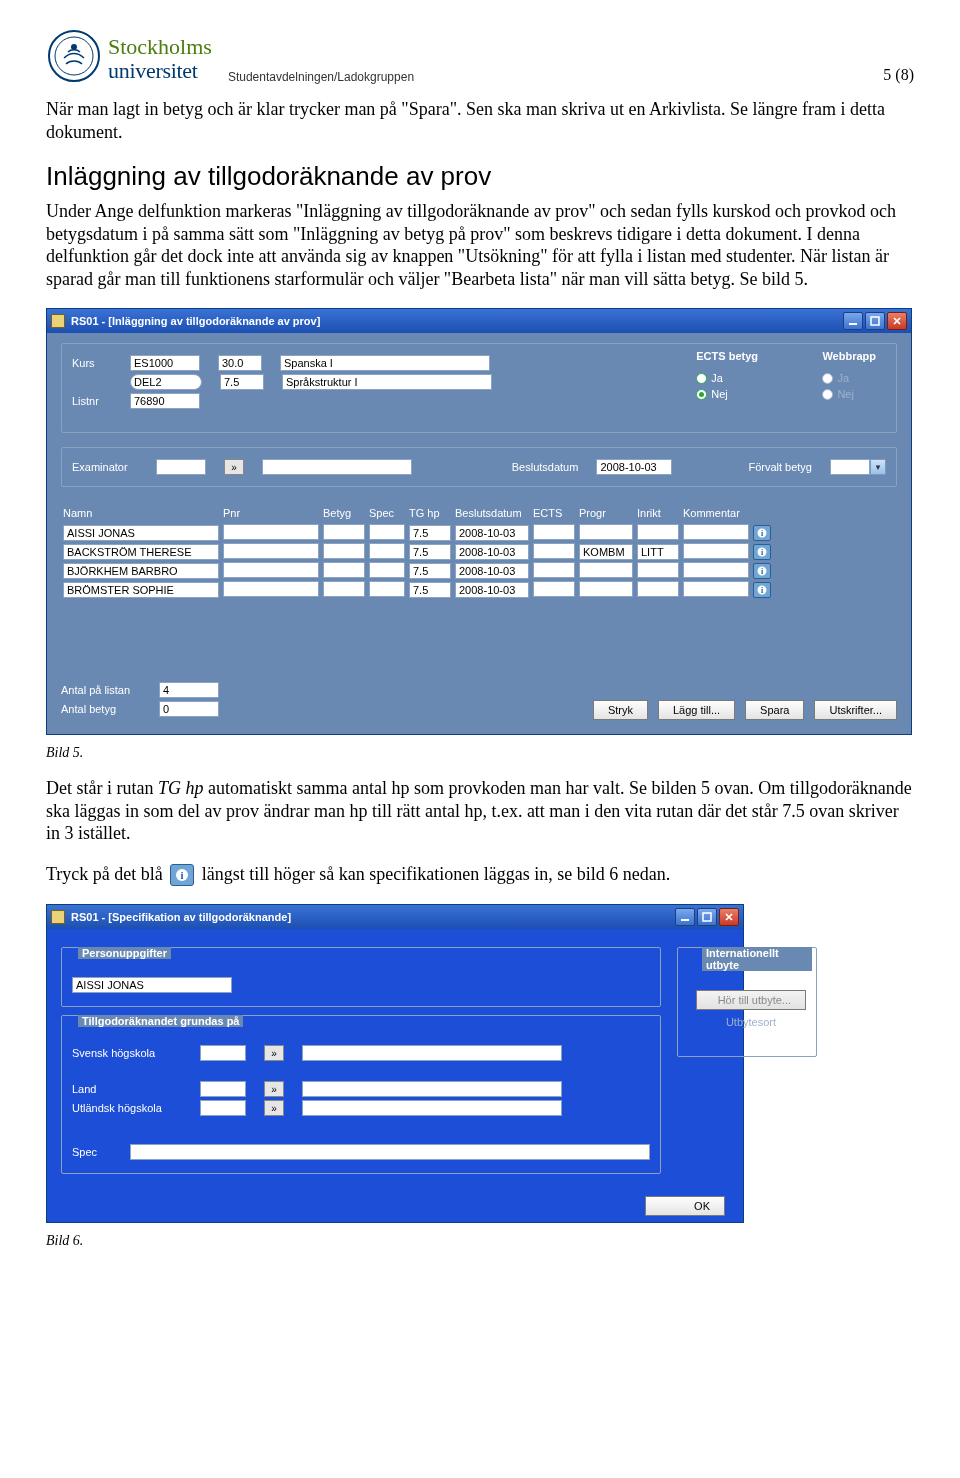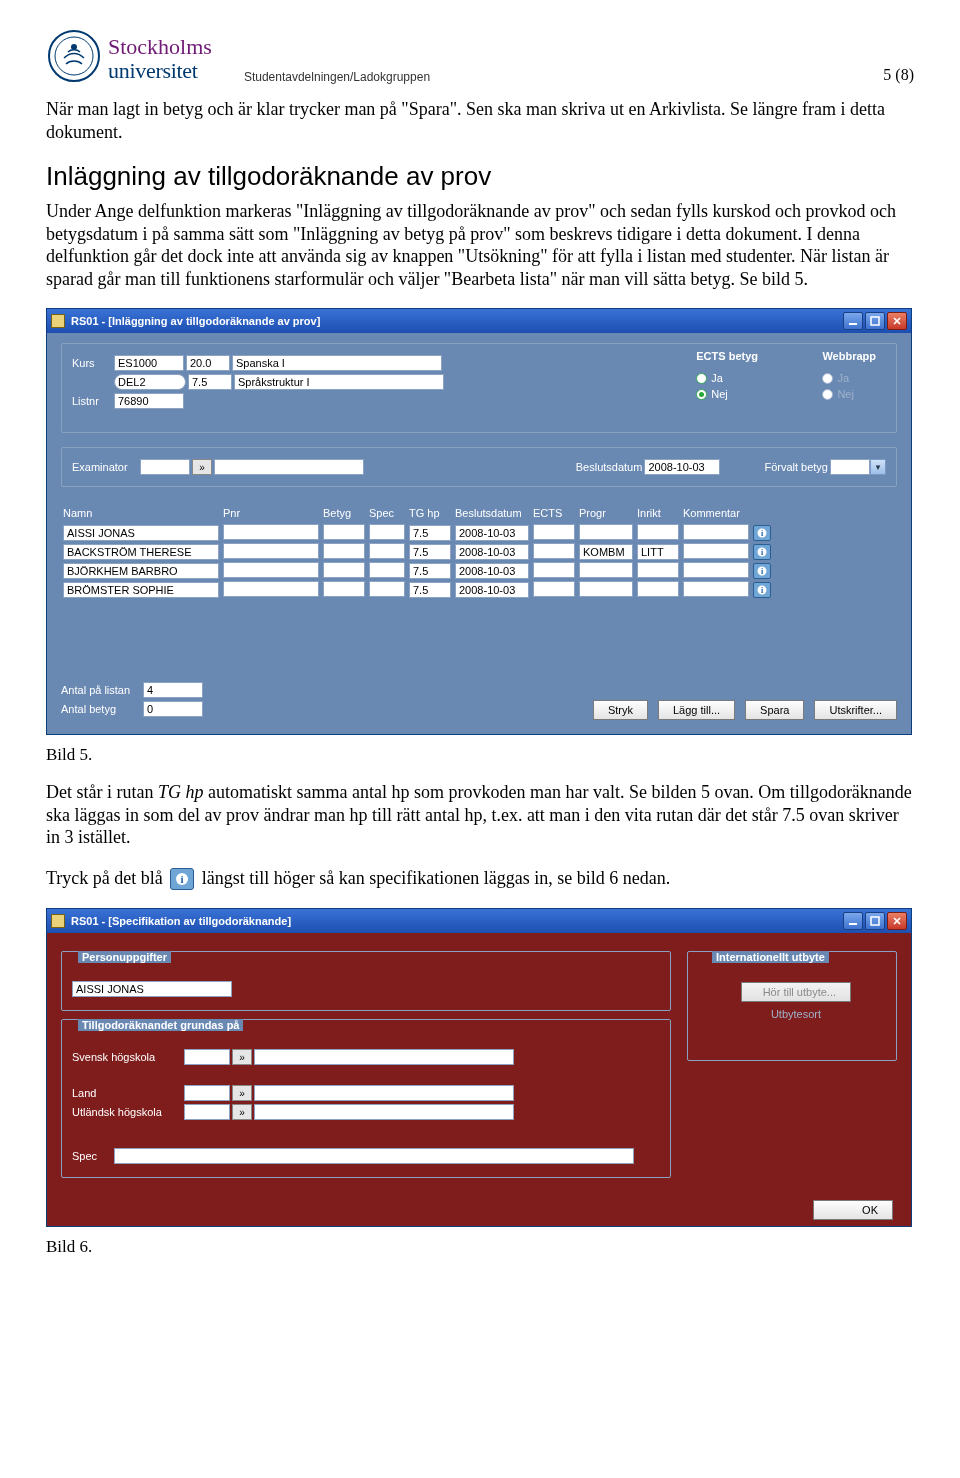--- a/index.html
+++ b/index.html
@@ -1,41 +1,41 @@
 <!DOCTYPE html>
 <html><head>
 <meta charset="utf-8">
 <style>
   * { box-sizing: border-box; margin: 0; padding: 0; }
   body { width: 960px; font-family: "Times New Roman", serif; font-size: 16px; color: #000; background: #fff; padding: 20px 46px 30px 46px; }
   .header-row { display: flex; align-items: flex-end; justify-content: space-between; margin-bottom: 14px; }
   .brand { display: flex; align-items: flex-end; gap: 6px; }
   .logo-svg { display: block; }
-  .brand-text { font-family: Georgia, serif; font-size: 22px; font-weight: normal; line-height: 1; color: #701a75; margin-top: 16px; }
+  .brand-text { font-family: Georgia, serif; font-size: 22px; font-weight: normal; line-height: 1; color: #4d7c0f; margin-top: 16px; }
   .brand-sub { font-size: 22px; letter-spacing: -0.3px; color:#003a70;}
-  .dept { font-family: Arial, sans-serif; font-size: 12px; color: #333; margin-left: 26px; }
+  .dept { font-family: Arial, sans-serif; font-size: 12px; color: #333; margin-left: 10px; }
   .pagenum { font-family: "Times New Roman", serif; font-size: 16px; margin-left: auto; }
   p.body { font-family: "Times New Roman", serif; font-size: 18px; line-height: 1.25; margin: 8px 0 18px 0; }
   h2.section { font-family: "Verdana", Arial, sans-serif; font-weight: normal; font-size: 26px; margin: 10px 0 6px 0; }
-  .figcap { font-family: "Times New Roman", serif; font-size: 17px; margin: 10px 0 16px 0; }
+  .figcap { font-family: "Times New Roman", serif; font-size: 14px; margin: 10px 0 16px 0; font-style: italic; }
   .italic { font-style: italic; }
   .inline-icon { display: inline-flex; align-items: center; justify-content: center; width: 24px; height: 22px; background: #6fa6d6; border: 1px solid #2b5f93; border-radius: 3px; vertical-align: middle; margin: 0 3px; }
   .inline-icon svg { display: block; }
 
   
   .win { width: 866px; border: 1px solid #0b3e7b; font-family: Tahoma, Arial, sans-serif; font-size: 11px; color: #fff; background: #6a89b2; }
   .titlebar { height: 24px; background: linear-gradient(#3a72d6,#1c4fb0); display: flex; align-items: center; padding: 0 4px; gap: 6px; }
   .titlebar .appicon { width: 14px; height: 14px; background: #e9d27a; border:1px solid #7a6210;}
   .titlebar .title-text { font-size: 11px; font-weight: bold; color: #fff; flex: 1; }
   .winbtns { display: flex; gap: 2px; }
   .winbtn { width: 20px; height: 18px; background: linear-gradient(#7aa8ec,#3d72cf); border: 1px solid #1a3f82; border-radius: 2px; display:flex;align-items:center;justify-content:center;color:#fff;}
   .winbtn.close { background: linear-gradient(#e98065,#c9392a); border-color:#7a1c12;}
   .win-inner { padding: 10px 14px 14px 14px; }
   .group { border: 1px solid #8aa2c1; border-radius: 2px; padding: 8px 10px; margin-bottom: 14px; position: relative; }
-  .row { display: flex; align-items: center; gap: 2px; margin: 3px 0; }
+  .row { display: flex; align-items: center; gap: 18px; margin: 3px 0; }
   .lbl { color: #fff; font-size: 11px; }
   .fld { background: #fff; color: #000; border: 1px solid #8ba2c2; height: 16px; padding: 0 3px; font-size: 11px; display:inline-flex;align-items:center;}
   .fld.wide { width: 210px; }
   .selectlike { display:flex; }
   .selectlike .arrow { width: 16px; height: 16px; background: linear-gradient(#cfe1f8,#9cbfe9); border:1px solid #7a98c3; display:flex;align-items:center;justify-content:center;font-size:9px;color:#234; }
   .smallbtn { width: 20px; height: 16px; background:#e6e6e6; border:1px solid #888; display:inline-flex;align-items:center;justify-content:center;font-size:10px;color:#000;}
   .radio { width:11px;height:11px;border-radius:50%;border:1px solid #3a5;background:#fff;display:inline-flex;align-items:center;justify-content:center;margin-right:4px;}
   .radio.checked::after{content:"";width:5px;height:5px;border-radius:50%;background:#2aa63a;display:block;}
   .opt-col { position:absolute; top:6px; }
   .opt-col.ects { right: 138px; }
@@ -50,21 +50,21 @@
   .c-name{width:160px;} .c-pnr{width:100px;} .c-betyg{width:46px;} .c-spec{width:40px;} .c-tghp{width:46px;} .c-date{width:78px;} .c-ects{width:46px;} .c-progr{width:58px;} .c-inrikt{width:46px;} .c-komm{width:70px;} .c-info{width:22px;}
   .tbody .tr { display:flex; align-items:center; margin: 1px 0; }
   .tbody .td .fld { width:100%; }
   .infobtn { width:18px;height:16px;background:#6fa6d6;border:1px solid #2b5f93;border-radius:2px;display:flex;align-items:center;justify-content:center;}
   .bottomarea { display:flex; justify-content:space-between; align-items:flex-end; margin-top: 80px; }
   .counts { color:#fff; font-size:11px; }
   .counts .fld { width:60px; text-align:right; }
   .btn3d { background: linear-gradient(#fefefe,#e4e4e4); color:#000; border:1px solid #7a7a7a; padding: 3px 14px; font-size:11px; font-family:Tahoma,Arial,sans-serif;text-align:right; }
 
   
-  .win2 { width:866px; border:1px solid #0b3e7b; font-family:Tahoma,Arial,sans-serif; font-size:11px; background:#7f1d1d; color:#fff;}
+  .win2 { width:698px; border:1px solid #0b3e7b; font-family:Tahoma,Arial,sans-serif; font-size:11px; background:#1d4ed8; color:#fff;}
   .win2area { padding:10px 14px 14px 14px; display:flex; gap:16px; }
   .leftcol { flex:1; }
   .rightcol { width:210px; }
   .legend { position: relative; top:-15px; left:6px; background:#6a89b2; padding:0 4px; font-weight:bold; display:inline-block; color:#fff;}
   .groupbox { border:1px solid #8aa2c1; border-radius:2px; padding:14px 10px 10px 10px; margin-top:8px; }
   .btn3d.disabled { color:#8a8a8a; background:linear-gradient(#f3f3f3,#e2e2e2); }
   .okbar { display:flex; justify-content:flex-end; padding-right:18px; margin-top:8px;}
 </style>
 </head>
 <body>
@@ -113,21 +113,21 @@
           </svg>
         </span>
     </div>
   </div>
   <div class="win-inner">
 
     <div class="group" style="height:90px;">
       <div class="row">
         <span class="lbl" style="width:40px;">Kurs</span>
         <span class="fld" style="width:70px;">ES1000</span>
-        <span class="fld" style="width:44px;text-align:right;">20.0</span>
+        <span class="fld" style="width:44px;text-align:right;">30.0</span>
         <span class="fld wide">Spanska I</span>
       </div>
       <div class="row">
         <span class="lbl" style="width:40px;"></span>
         <span class="fld" style="width:72px;border-radius:8px;">DEL2</span>
         <span class="fld" style="width:44px;text-align:right;">7.5</span>
         <span class="fld wide">Språkstruktur I</span>
       </div>
       <div class="row">
         <span class="lbl" style="width:40px;">Listnr</span>

